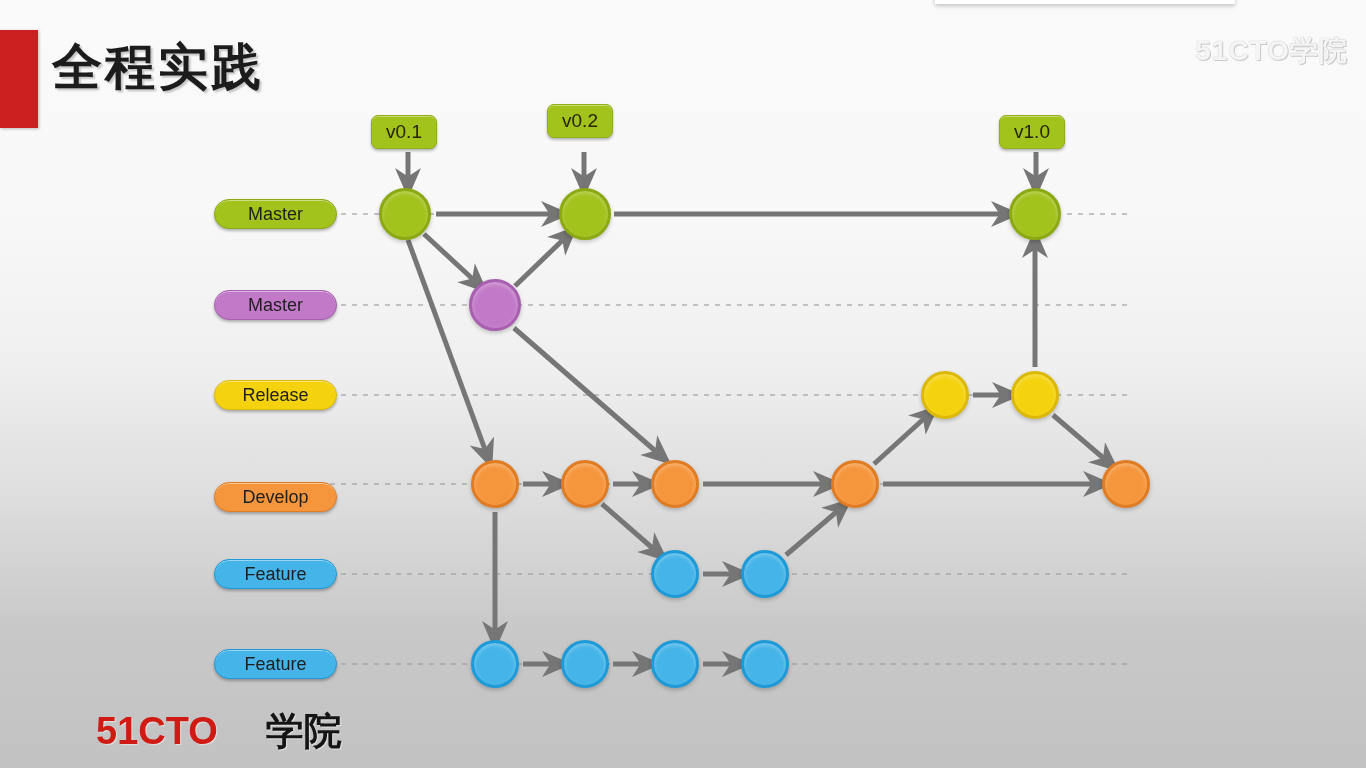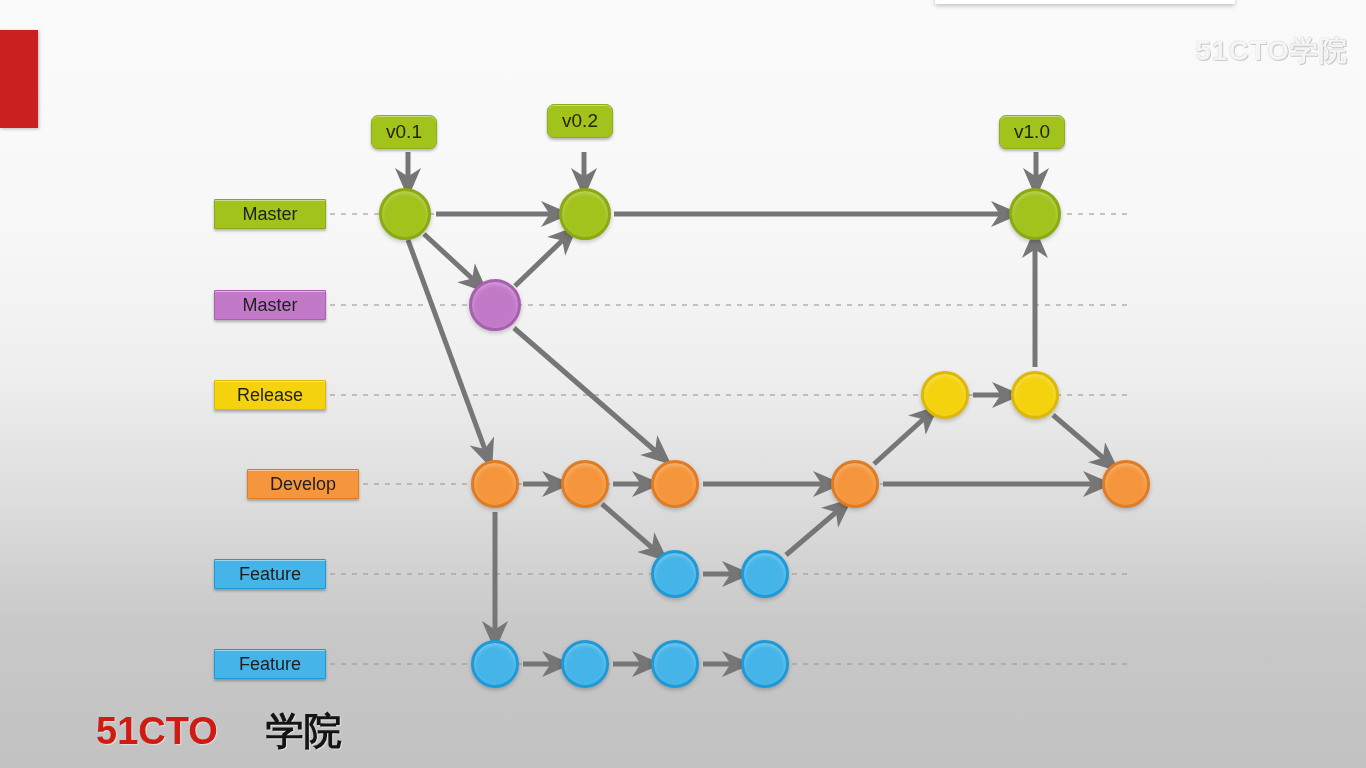--- a/index.html
+++ b/index.html
@@ -71,23 +71,23 @@
     letter-spacing: 0px;
     line-height: 46px;
     white-space: nowrap;
   }
   #footer-logo .red { color: #d01a14; text-shadow: 1px 1px 1px rgba(255,255,255,0.5); }
   #footer-logo .black { color: #141414; text-shadow: 1px 1px 1px rgba(255,255,255,0.5); padding-left: 48px; }
 
   
   .lane-label {
     position: absolute;
-    width: 112px;
+    width: 123px;
     height: 30px;
-    border-radius: 1px;
+    border-radius: 15px;
     display: flex;
     align-items: center;
     justify-content: center;
     font-size: 18px;
     color: #1f1f1f;
     box-shadow: 0 2px 3px rgba(0,0,0,0.28), inset 0 1px 0 rgba(255,255,255,0.45);
     box-sizing: border-box;
   }
   
   .tag-box {
@@ -120,20 +120,21 @@
   }
 </style>
 </head>
 <body>
 
 <div id="slide">
 
   <div id="top-artifact"></div>
 
   <div id="red-bar"></div>
+  <div id="page-title">全程实践</div>
 
   <div id="watermark">51CTO学院</div>
 
   <div id="footer-logo">
     <span class="red">51CTO</span><span class="black">学院</span>
   </div>
 
   <svg id="svg-layer" viewBox="0 0 1366 768" xmlns="http://www.w3.org/2000/svg">
     <defs>
       <marker id="arrowhead" markerWidth="7" markerHeight="7" refX="3.2" refY="3" orient="auto">
@@ -173,21 +174,21 @@
         <line x1="523" y1="664" x2="557" y2="664" stroke="#767676" stroke-width="5" stroke-linecap="butt" marker-end="url(#arrowhead)"></line>
         <line x1="613" y1="664" x2="647" y2="664" stroke="#767676" stroke-width="5" stroke-linecap="butt" marker-end="url(#arrowhead)"></line>
         <line x1="703" y1="664" x2="737" y2="664" stroke="#767676" stroke-width="5" stroke-linecap="butt" marker-end="url(#arrowhead)"></line>
       </g>
   </svg>
 
   <div id="lane-label-group">
       <div class="lane-label" style="left: 214px; top: 199px; background: rgb(162, 194, 28); border: 1px solid rgb(139, 169, 18);">Master</div>
       <div class="lane-label" style="left: 214px; top: 290px; background: rgb(194, 122, 200); border: 1px solid rgb(168, 95, 176);">Master</div>
       <div class="lane-label" style="left: 214px; top: 380px; background: rgb(244, 210, 14); border: 1px solid rgb(220, 185, 8);">Release</div>
-      <div class="lane-label" style="left: 214px; top: 469px; background: rgb(245, 150, 60); border: 1px solid rgb(224, 124, 36); margin-left: 33px;">Develop</div>
+      <div class="lane-label" style="left: 214px; top: 482px; background: rgb(245, 150, 60); border: 1px solid rgb(224, 124, 36);">Develop</div>
       <div class="lane-label" style="left: 214px; top: 559px; background: rgb(69, 180, 232); border: 1px solid rgb(30, 154, 216);">Feature</div>
       <div class="lane-label" style="left: 214px; top: 649px; background: rgb(69, 180, 232); border: 1px solid rgb(30, 154, 216);">Feature</div>
     </div>
   <div id="tag-group">
       <div class="tag-box" style="left: 371px; top: 115px;">v0.1</div>
       <div class="tag-box" style="left: 547px; top: 104px;">v0.2</div>
       <div class="tag-box" style="left: 999px; top: 115px;">v1.0</div>
     </div>
   <div id="node-group">
       <div class="node" style="left: 379px; top: 188px; width: 52px; height: 52px; background: rgb(162, 194, 28); border: 3px solid rgb(139, 169, 18);"></div>

